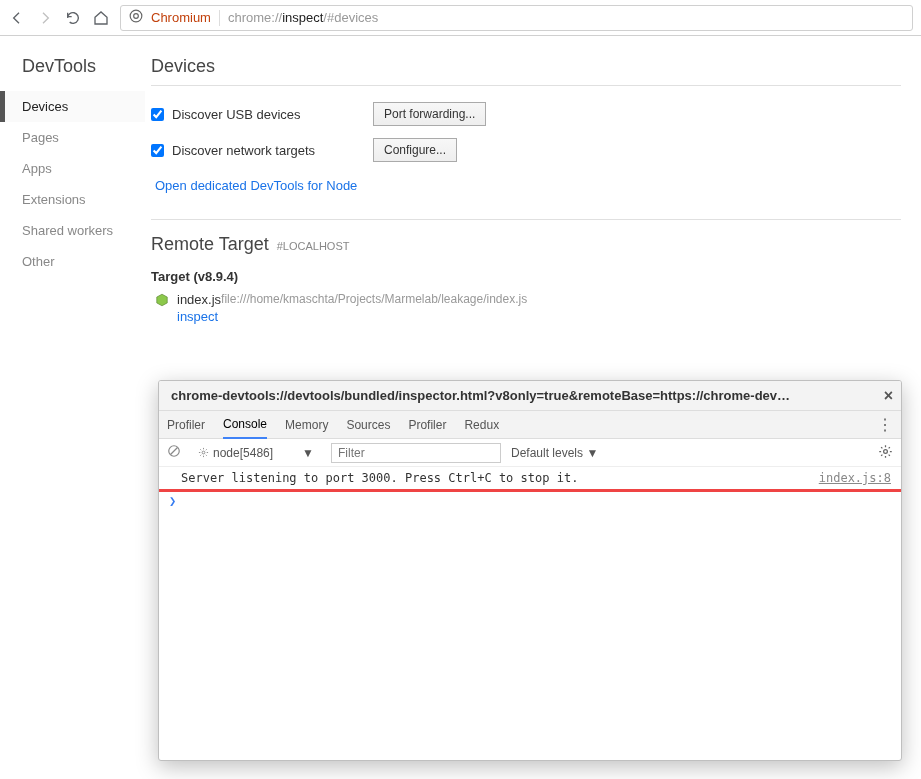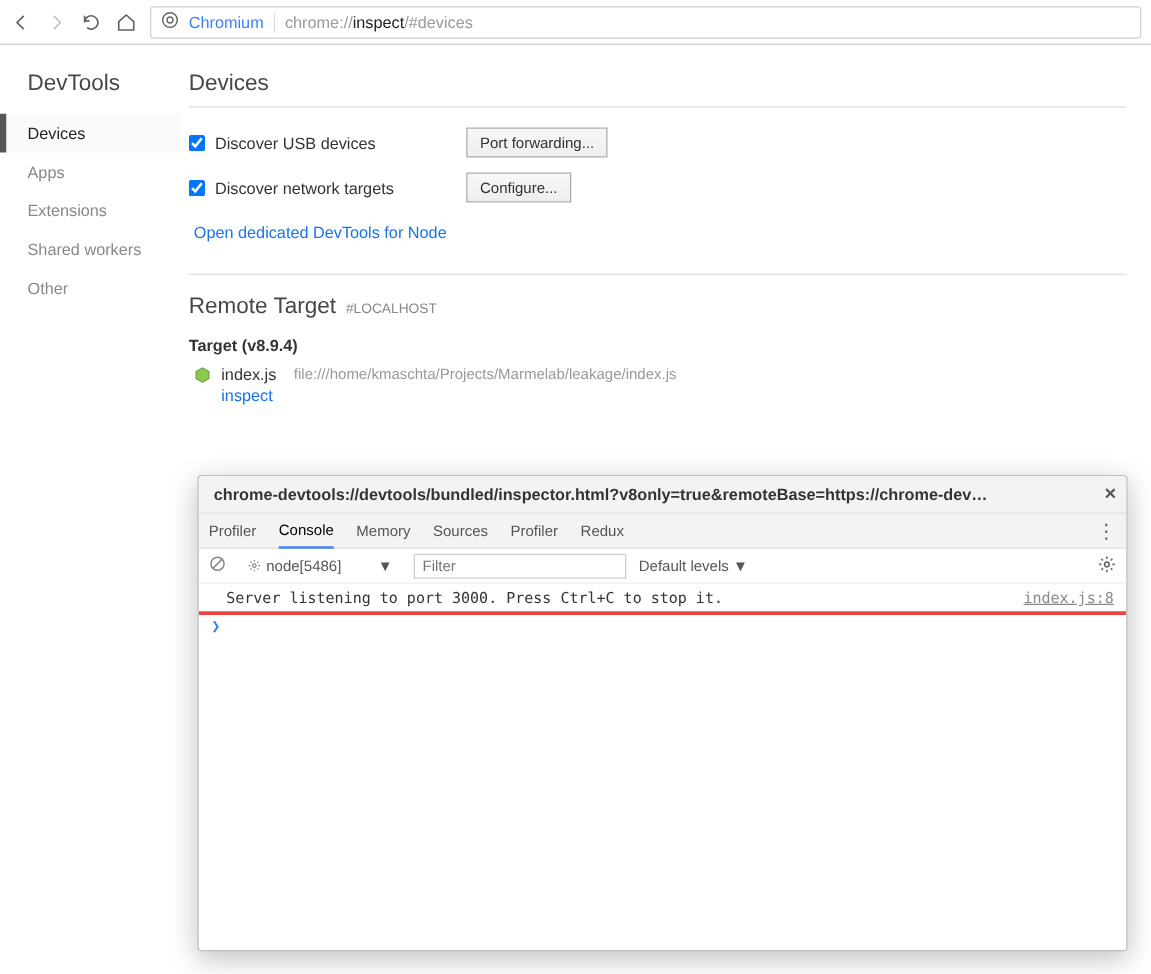--- a/index.html
+++ b/index.html
@@ -35,21 +35,21 @@
     height: 26px;
     border: 1px solid #d0d0d0;
     border-radius: 3px;
     display: flex;
     align-items: center;
     padding: 0 8px;
     gap: 8px;
     font-size: 13px;
     color: #5f6368;
   }
-  .omnibox .chrome-label { color: #3b82f6; }
+  .omnibox .chrome-label { color: #c2410c; }
   .omnibox .divider { width:1px; height:16px; background:#ddd; }
   .omnibox .url { color: #999; }
   .omnibox .url b { color:#222; font-weight:normal; }
 
   
   .main {
     display: flex;
     height: calc(100% - 36px);
     position: relative;
   }
@@ -119,21 +119,21 @@
   }
   .remote-target-h .hash { font-size: 11px; color:#888; }
   .target-line { font-weight: bold; padding: 14px 0 8px 0; }
   .target-entry {
     display:flex; align-items:flex-start; gap:8px; padding-left:4px;
   }
   .node-icon {
     width:14px; height:14px; margin-top:1px;
   }
   .target-entry .names { display:flex; flex-direction:column; gap:2px; }
-  .target-entry .row1 { display:flex; gap:14px; }
+  .target-entry .row1 { display:flex; gap:0; }
   .target-entry .file { color:#999; font-size:12px; }
   .target-entry .inspect { color:#1a73e8; cursor:pointer; font-size:13px; padding-left:0; }
 
   
   .devtools-window {
     position:absolute;
     left: 158px; top: 344px;
     width: 744px; height: 381px;
     background:#fff;
     border:1px solid #bfbfbf;
@@ -247,20 +247,21 @@
     <span class="divider"></span>
     <span class="url"><span>chrome://</span><b>inspect</b><span>/#devices</span></span>
   </div>
 </div>
 
 <div class="main">
 
   <div class="sidebar">
     <h1>DevTools</h1>
     <div class="sidebar-item selected"><span>Devices</span></div>
+    <div class="sidebar-item"><span>Pages</span></div>
     <div class="sidebar-item"><span>Apps</span></div>
     <div class="sidebar-item"><span>Extensions</span></div>
     <div class="sidebar-item"><span>Shared workers</span></div>
     <div class="sidebar-item"><span>Other</span></div>
   </div>
 
   <div class="content">
     <h2>Devices</h2>
 
     <div class="option-row">

